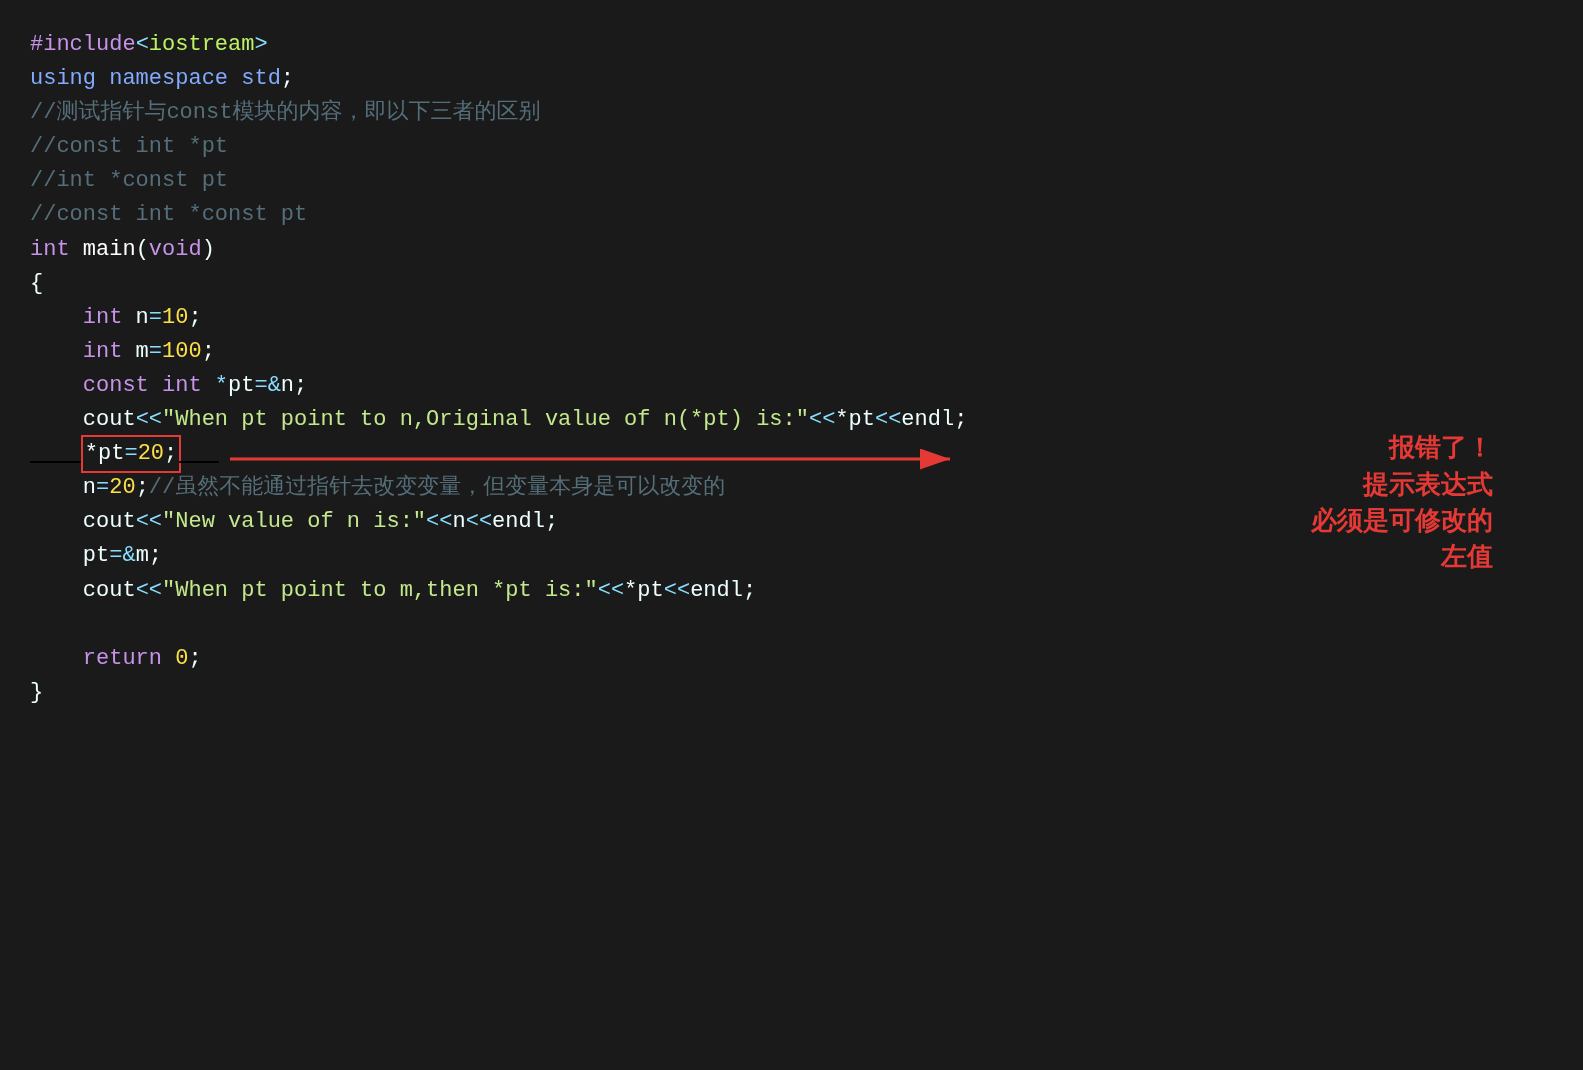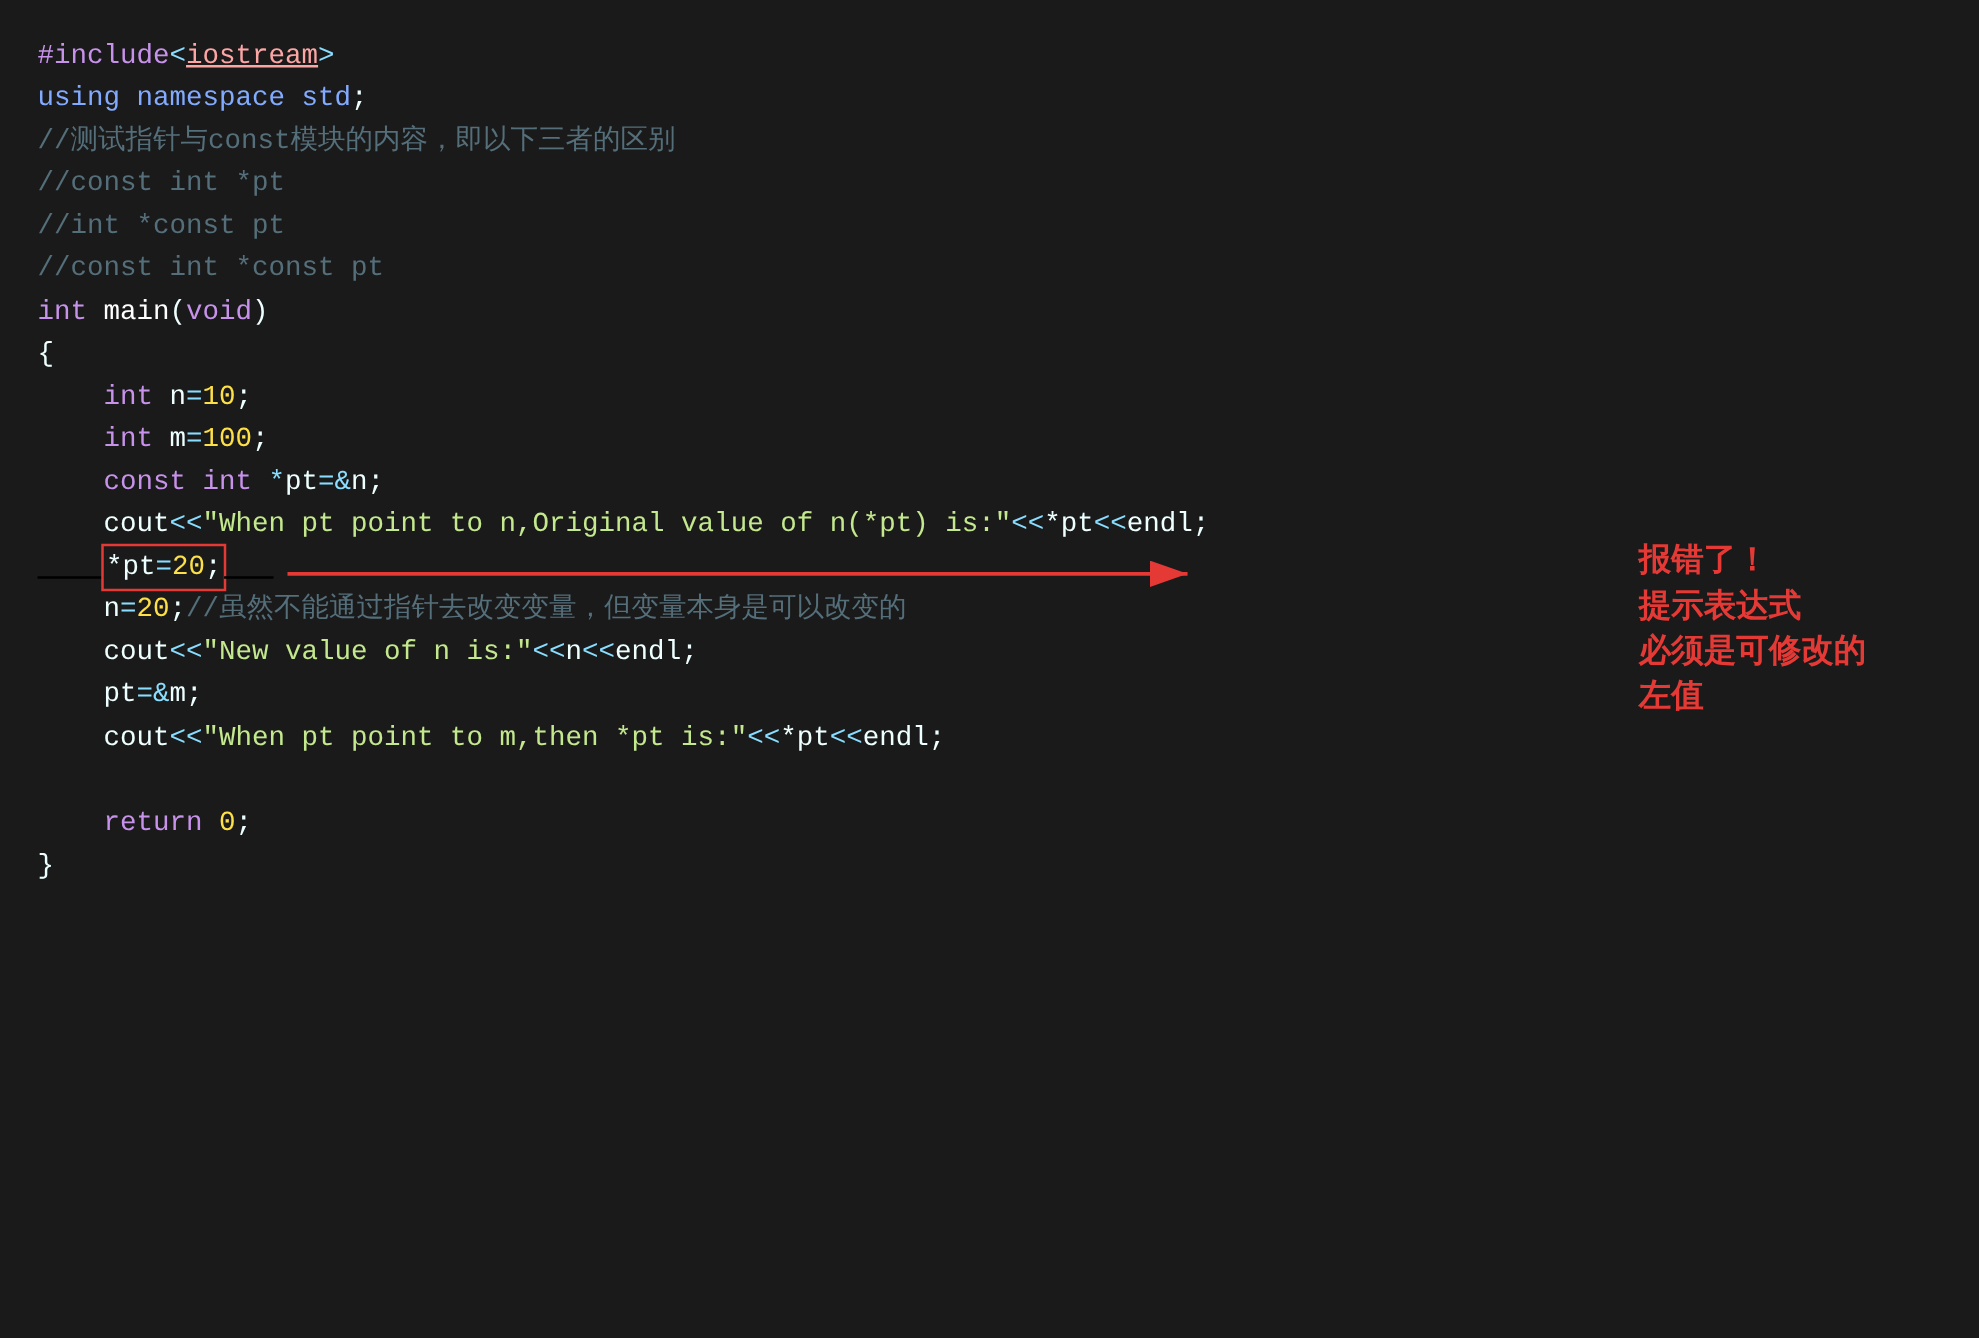--- a/index.html
+++ b/index.html
@@ -19,21 +19,21 @@
       position: relative;
     }
 
     .line {
       white-space: pre;
       display: block;
     }
 
     
     .c-include    { color: #c792ea; }  
-    .c-lib        { color: #fca5a5; text-decoration: underline; }  
+    .c-lib        { color: #bef264; }  
     .c-blue       { color: #82aaff; }  
     .c-white      { color: #eeffff; }  
     .c-comment    { color: #546e7a; }  
     .c-keyword    { color: #c792ea; }  
     .c-cyan       { color: #89ddff; }  
     .c-func       { color: #ffffff; }  
     .c-num        { color: #fde047; }  
     .c-red-box {
       display: inline-block;
       outline: 2px solid #e53935;
@@ -43,20 +43,21 @@
     .c-op         { color: #89ddff; }
 
     .error-label {
       position: absolute;
       color: #e53935;
       font-family: 'Microsoft YaHei', '微软雅黑', sans-serif;
       font-size: 26px;
       font-weight: bold;
       line-height: 1.4;
       right: 60px;
+      text-align: right;
     }
   </style>
 </head>
 <body>
 
 <div class="code-block">
   
   <span class="line"><span class="c-include">#include</span><span class="c-cyan">&lt;</span><span class="c-lib">iostream</span><span class="c-cyan">&gt;</span></span>
 
   

